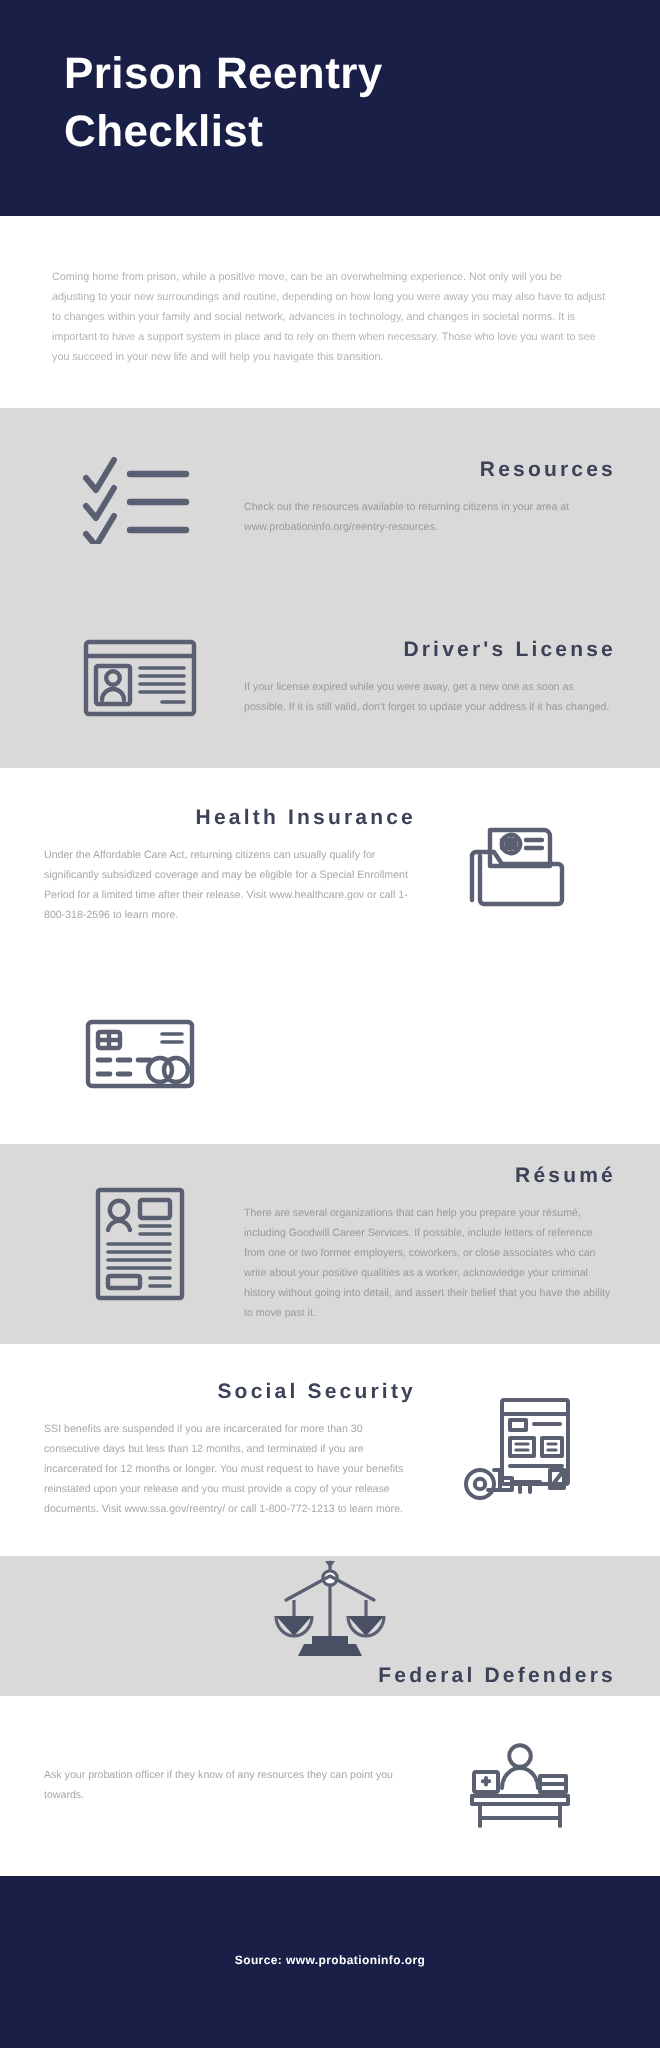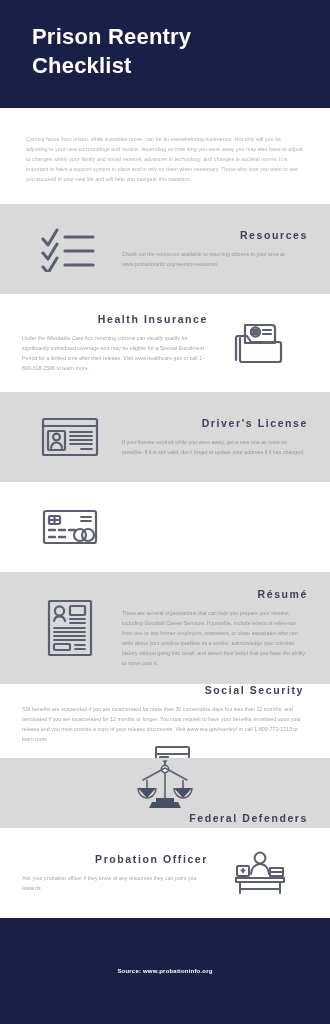--- a/index.html
+++ b/index.html
@@ -94,22 +94,22 @@
     line-height: 1.9;
     margin: 0;
   }
   .section.shaded .sec-desc { color: #9a9a9a; }
 
   
   .s-resources        { height: 90px; }
   .s-health           { height: 98px; }
   .s-license         { height: 90px; }
   .s-credit          { height: 90px; }
-  .s-resume          { height: 112px; }
-  .s-social          { height: 74px; flex-direction: column; }
+  .s-resume          { height: 100px; }
+  .s-social          { height: 106px; }
   .s-defenders       { height: 70px; flex-direction: column; }
   .s-probation       { height: 90px; }
 
   
   .footer {
     background: #1a1f47;
     flex: 1 1 auto;
     display: flex;
     align-items: center;
     justify-content: center;
@@ -149,40 +149,20 @@
         <g stroke="#5a6072" stroke-width="3.2" stroke-linecap="round">
           <line x1="24" y1="11" x2="52" y2="11"></line>
           <line x1="24" y1="25" x2="52" y2="25"></line>
           <line x1="24" y1="39" x2="52" y2="39"></line>
         </g>
       </svg>
     </div>
     <div class="sec-body">
       <h2 class="sec-title">Resources</h2>
       <p class="sec-desc">Check out the resources available to returning citizens in your area at www.probationinfo.org/reentry-resources.</p>
-    </div>
-  </div>
-
-  <div class="section plain icon-right s-health">
-    <div class="sec-body">
-      <h2 class="sec-title">Health Insurance</h2>
-      <p class="sec-desc">Under the Affordable Care Act, returning citizens can usually qualify for significantly subsidized coverage and may be eligible for a Special Enrollment Period for a limited time after their release. Visit www.healthcare.gov or call 1-800-318-2596 to learn more.</p>
-    </div>
-    <div class="sec-icon">
-      <svg width="56" height="48" viewBox="0 0 56 48">
-        <g fill="none" stroke="#5a6072" stroke-width="2.2" stroke-linejoin="round" stroke-linecap="round">
-          <path d="M13 6 H40 a3 3 0 0 1 3 3 V24 H13 Z"></path>
-          <path d="M19 11 h7 M19 15 h7"></path>
-          <circle cx="23.5" cy="13" r="4.6"></circle>
-          <path d="M23.5 10.6 v4.8 M21.1 13 h4.8"></path>
-          <path d="M31 11 h8 M31 15 h8"></path>
-          <path d="M6 17 h9 l4 6 h28 a2 2 0 0 1 2 2 v16 a2 2 0 0 1 -2 2 H10 a2 2 0 0 1 -2 -2 V19"></path>
-          <path d="M6 17 a2 2 0 0 0 -2 2 v22"></path>
-        </g>
-      </svg>
     </div>
   </div>
 
   <div class="section shaded icon-left s-license">
     <div class="sec-icon">
       <svg width="60" height="44" viewBox="0 0 60 44">
         <g fill="none" stroke="#5a6072" stroke-width="2.2" stroke-linejoin="round" stroke-linecap="round">
           <rect x="3" y="4" width="54" height="36" rx="1.5"></rect>
           <line x1="3" y1="11" x2="57" y2="11"></line>
           <rect x="8" y="16" width="17" height="19" rx="1"></rect>
@@ -197,20 +177,40 @@
           </g>
         </g>
       </svg>
     </div>
     <div class="sec-body">
       <h2 class="sec-title">Driver's License</h2>
       <p class="sec-desc">If your license expired while you were away, get a new one as soon as possible. If it is still valid, don't forget to update your address if it has changed.</p>
     </div>
   </div>
 
+  <div class="section plain icon-right s-health">
+    <div class="sec-body">
+      <h2 class="sec-title">Health Insurance</h2>
+      <p class="sec-desc">Under the Affordable Care Act, returning citizens can usually qualify for significantly subsidized coverage and may be eligible for a Special Enrollment Period for a limited time after their release. Visit www.healthcare.gov or call 1-800-318-2596 to learn more.</p>
+    </div>
+    <div class="sec-icon">
+      <svg width="56" height="48" viewBox="0 0 56 48">
+        <g fill="none" stroke="#5a6072" stroke-width="2.2" stroke-linejoin="round" stroke-linecap="round">
+          <path d="M13 6 H40 a3 3 0 0 1 3 3 V24 H13 Z"></path>
+          <path d="M19 11 h7 M19 15 h7"></path>
+          <circle cx="23.5" cy="13" r="4.6"></circle>
+          <path d="M23.5 10.6 v4.8 M21.1 13 h4.8"></path>
+          <path d="M31 11 h8 M31 15 h8"></path>
+          <path d="M6 17 h9 l4 6 h28 a2 2 0 0 1 2 2 v16 a2 2 0 0 1 -2 2 H10 a2 2 0 0 1 -2 -2 V19"></path>
+          <path d="M6 17 a2 2 0 0 0 -2 2 v22"></path>
+        </g>
+      </svg>
+    </div>
+  </div>
+
   <div class="section plain icon-right s-credit">
     <div class="sec-icon">
       <svg width="58" height="40" viewBox="0 0 58 40">
         <g fill="none" stroke="#5a6072" stroke-width="2.2" stroke-linejoin="round" stroke-linecap="round">
           <rect x="3" y="4" width="52" height="32" rx="2"></rect>
           <rect x="8" y="9" width="11" height="8" rx="1"></rect>
           <line x1="8" y1="13" x2="19" y2="13"></line>
           <line x1="13.5" y1="9" x2="13.5" y2="17"></line>
           <g stroke-width="2.4">
             <line x1="8" y1="23" x2="14" y2="23"></line>
@@ -319,21 +319,20 @@
       </svg>
     </div>
     <div class="sec-body">
       <h2 class="sec-title">Federal Defenders</h2>
       <p class="sec-desc">Some Federal Defenders offices employ a social worker to help returning citizens with their reentry needs. If you were represented by a Federal Defender, contact their office to see if they can assist you.</p>
     </div>
   </div>
 
   <div class="section plain icon-right s-probation">
     <div class="sec-body">
-      <h2 class="sec-title">Probation Officer</h2>
       <p class="sec-desc">Ask your probation officer if they know of any resources they can point you towards.</p>
     </div>
     <div class="sec-icon">
       <svg width="56" height="46" viewBox="0 0 56 46">
         <g fill="none" stroke="#5a6072" stroke-width="2" stroke-linejoin="round" stroke-linecap="round">
           <circle cx="28" cy="8" r="5.4"></circle>
           <path d="M19 24 a9 10 0 0 1 18 0"></path>
           <rect x="5" y="16" width="12" height="10" rx="1"></rect>
           <path d="M9.4 20.6 h3.2 M11 19 v3.2"></path>
           <path d="M38 18 h13 v4 h-13 z"></path>

